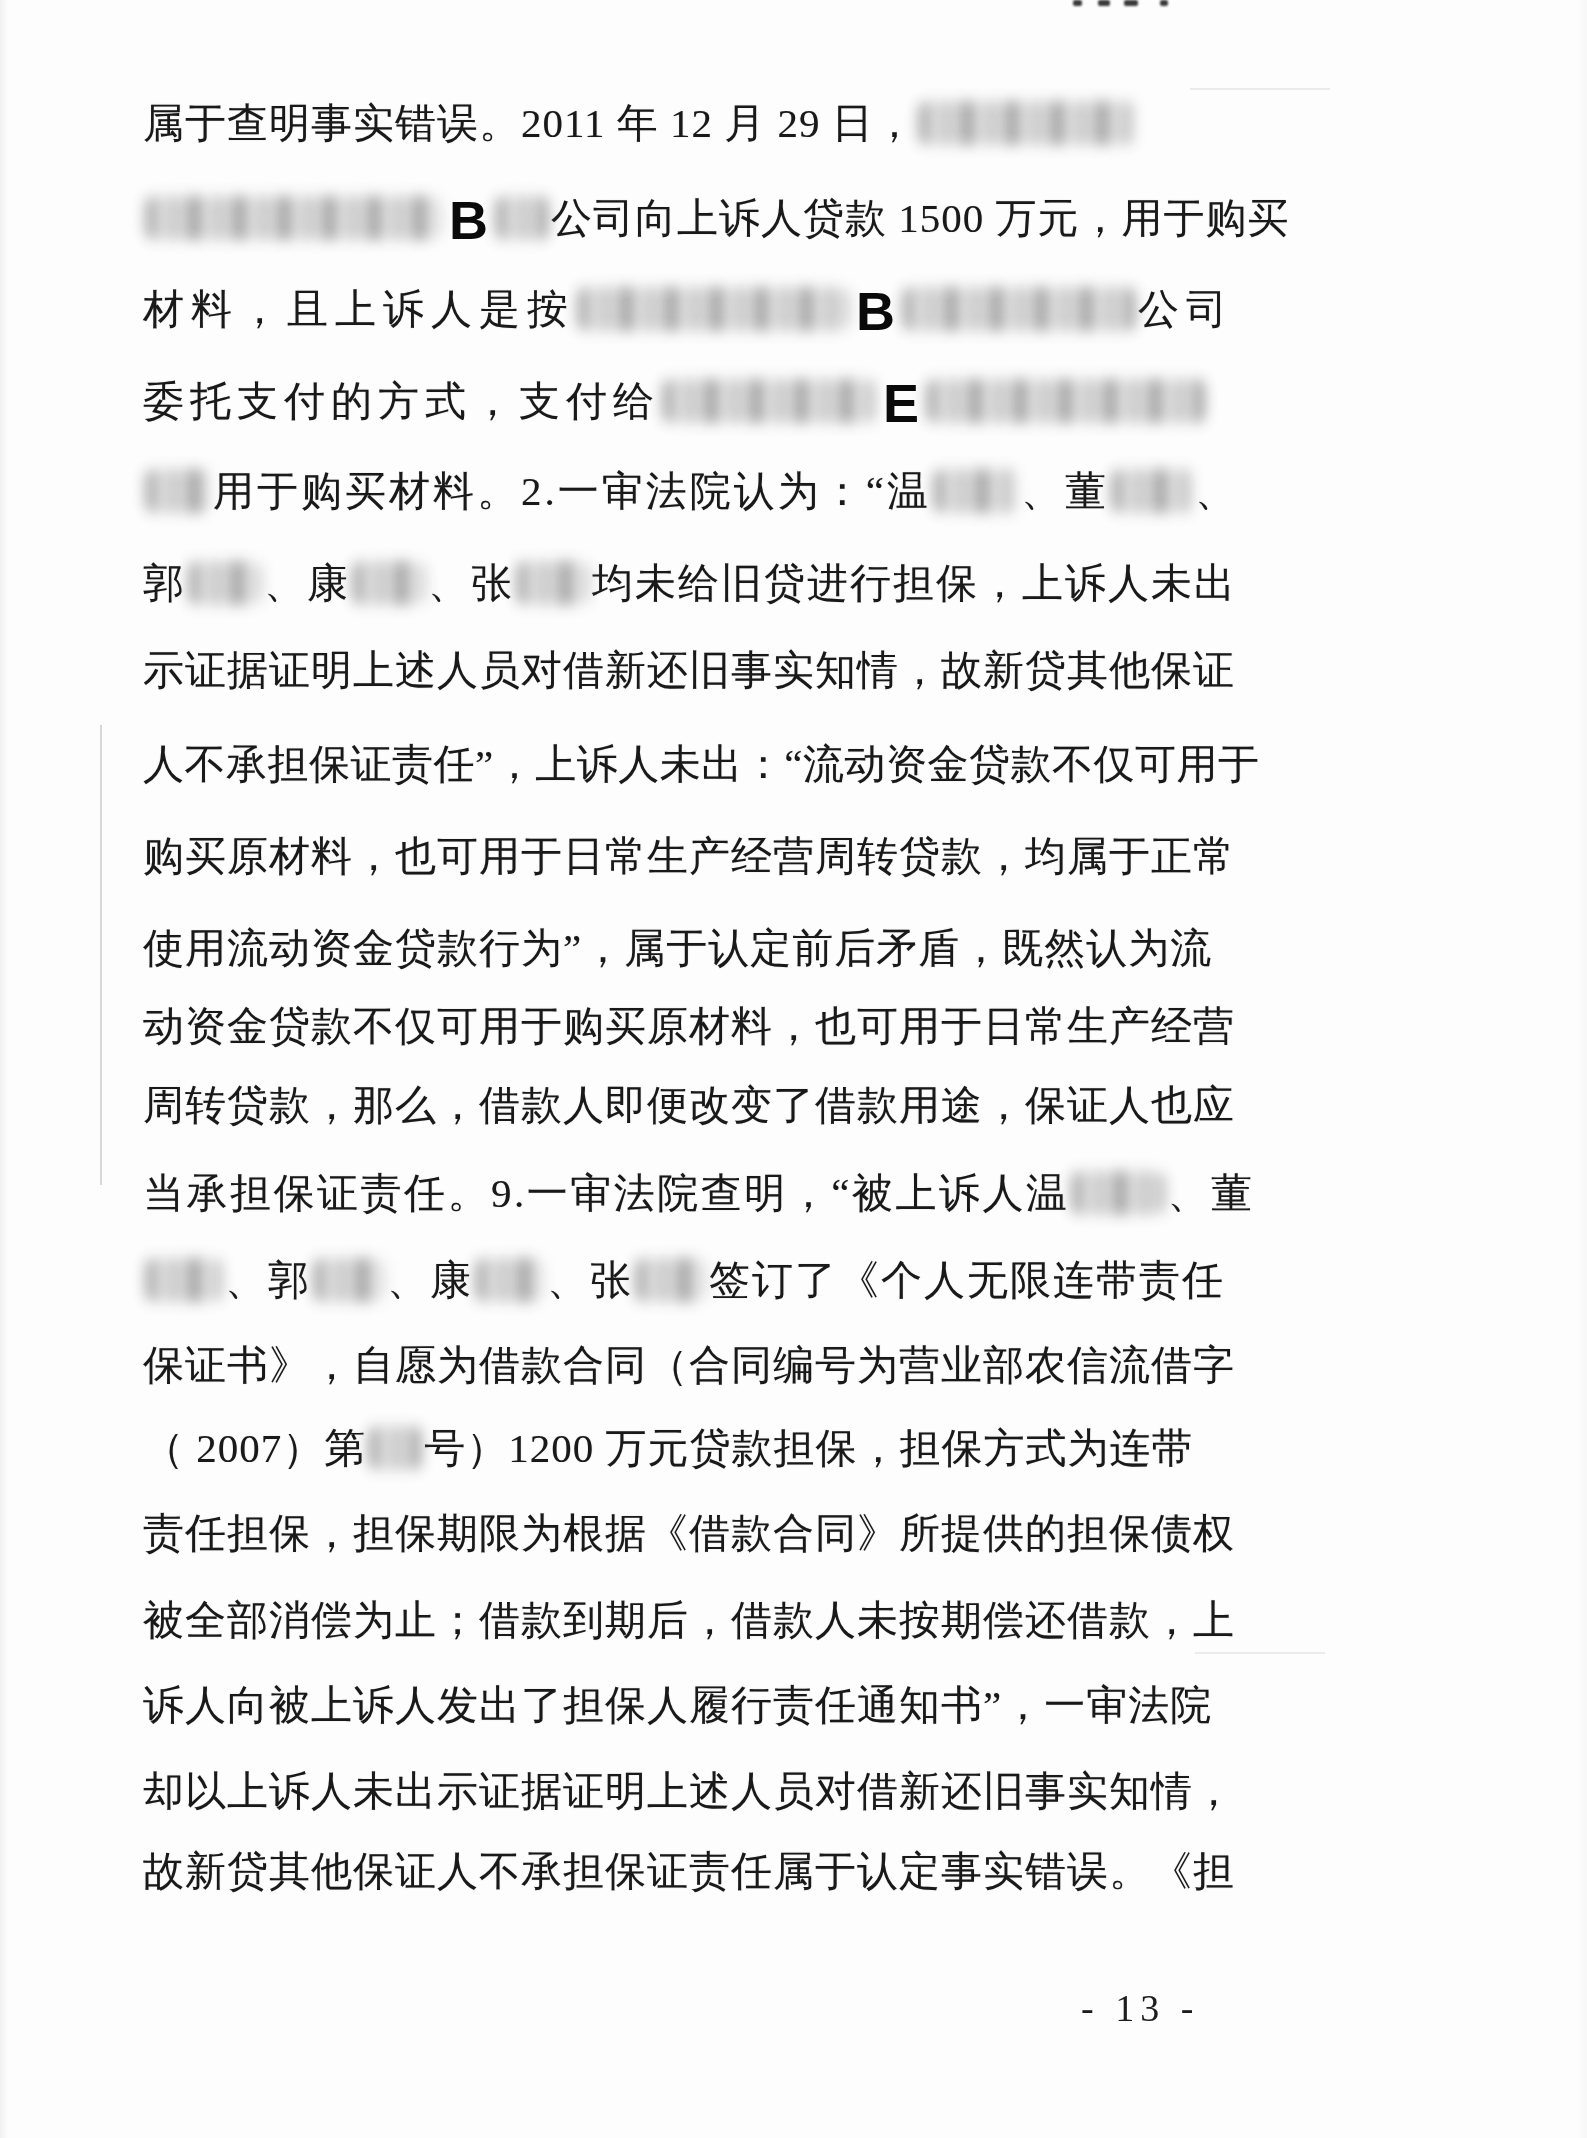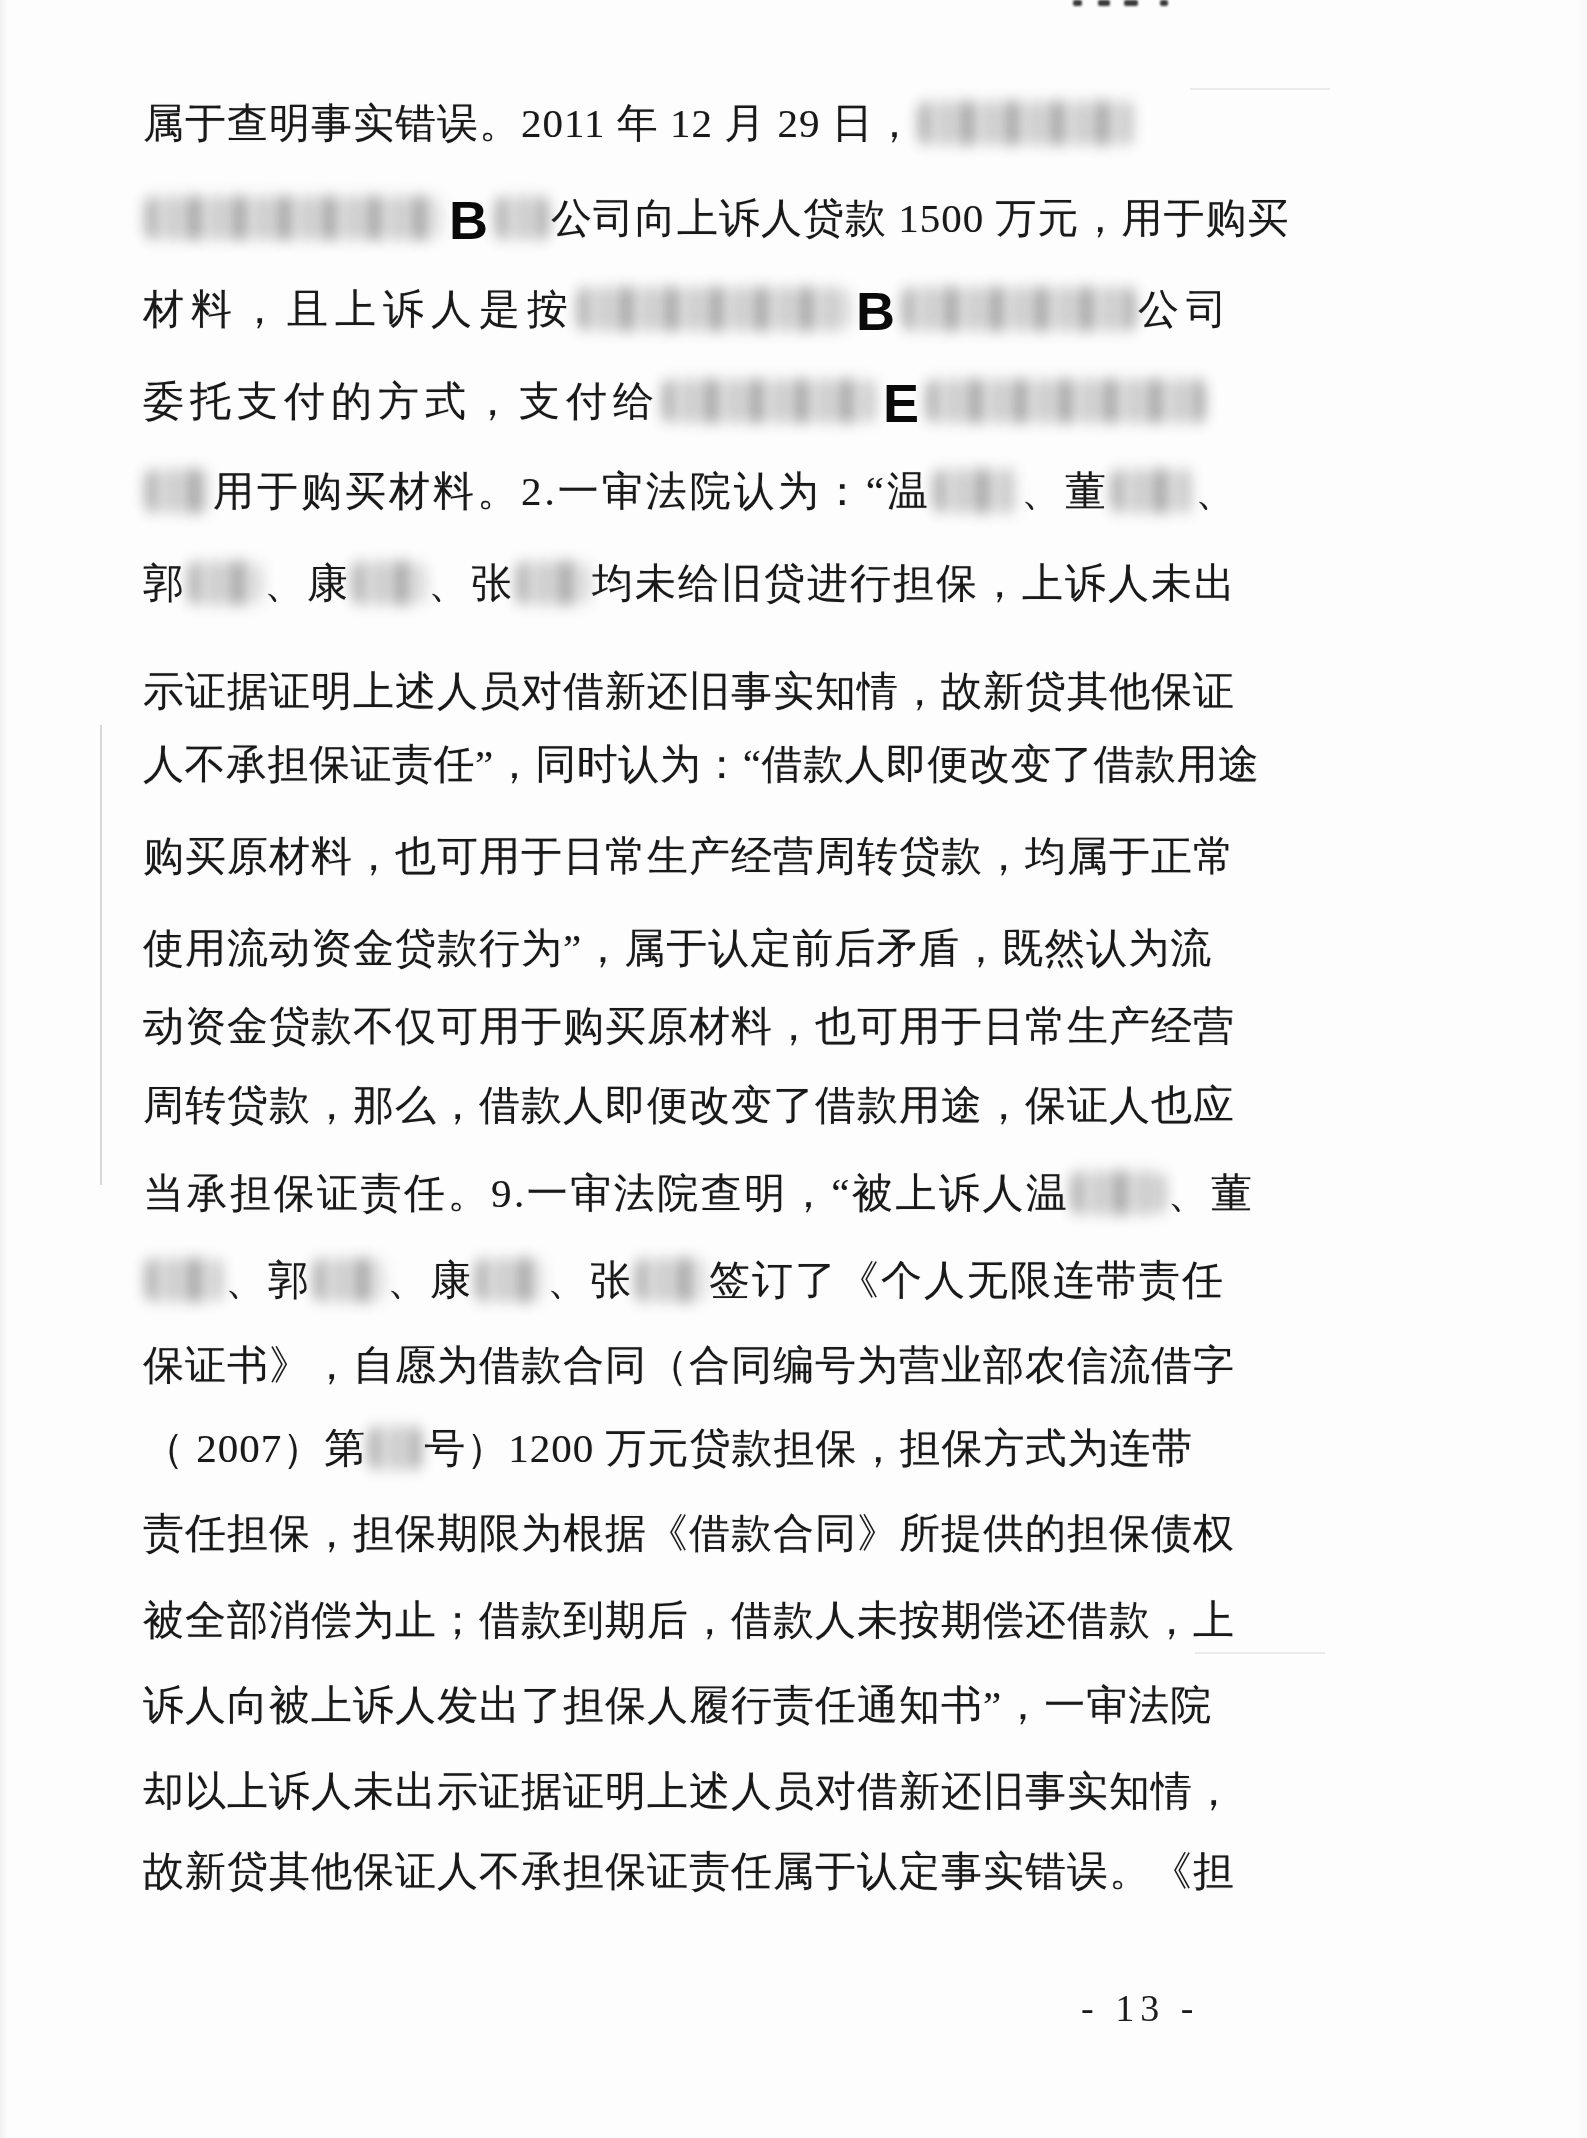--- a/index.html
+++ b/index.html
@@ -68,22 +68,22 @@
   <div class="artifact hline1"></div>
   <div class="artifact hline2"></div>
 
   <div id="text-layer">
       <div class="line" style="top: 79px; letter-spacing: 1px;"><span class="seg-t">属于查明事实错误。2011 年 12 月 29 日，</span><span class="seg-r" style="width: 215px;"></span></div>
       <div class="line" style="top: 174px; letter-spacing: 1px;"><span class="seg-r" style="width: 295px;"></span><span class="seg-m">B</span><span class="seg-r" style="width: 52px;"></span><span class="seg-t">公司向上诉人贷款 1500 万元，用于购买</span></div>
       <div class="line" style="top: 265px; letter-spacing: 7px;"><span class="seg-t">材料，且上诉人是按</span><span class="seg-r" style="width: 270px;"></span><span class="seg-m">B</span><span class="seg-r" style="width: 232px;"></span><span class="seg-t">公司</span></div>
       <div class="line" style="top: 357px; letter-spacing: 6px;"><span class="seg-t">委托支付的方式，支付给</span><span class="seg-r" style="width: 212px;"></span><span class="seg-m">E</span><span class="seg-r" style="width: 278px;"></span></div>
       <div class="line" style="top: 447px; letter-spacing: 3px;"><span class="seg-r" style="width: 64px;"></span><span class="seg-t">用于购买材料。2.一审法院认为：“温</span><span class="seg-r" style="width: 84px;"></span><span class="seg-t">、董</span><span class="seg-r" style="width: 80px;"></span><span class="seg-t">、</span></div>
       <div class="line" style="top: 539px; letter-spacing: 2px;"><span class="seg-t">郭</span><span class="seg-r" style="width: 72px;"></span><span class="seg-t">、康</span><span class="seg-r" style="width: 72px;"></span><span class="seg-t">、张</span><span class="seg-r" style="width: 72px;"></span><span class="seg-t">均未给旧贷进行担保，上诉人未出</span></div>
-      <div class="line" style="top: 650px; letter-spacing: 1px; font-family: Liberation Mono, monospace;"><span class="seg-t">示证据证明上述人员对借新还旧事实知情，故新贷其他保证</span></div>
-      <div class="line" style="top: 720px; letter-spacing: 0.5px;"><span class="seg-t">人不承担保证责任”，同时认为：“借款人即便改变了借款用途</span></div>
+      <div class="line" style="top: 626px; letter-spacing: 1px;"><span class="seg-t">示证据证明上述人员对借新还旧事实知情，故新贷其他保证</span></div>
+      <div class="line" style="top: 720px; letter-spacing: 0.5px;"><span class="seg-t">人不承担保证责任”，上诉人未出：“流动资金贷款不仅可用于</span></div>
       <div class="line" style="top: 812px; letter-spacing: 1px;"><span class="seg-t">购买原材料，也可用于日常生产经营周转贷款，均属于正常</span></div>
       <div class="line" style="top: 904px; letter-spacing: 1px;"><span class="seg-t">使用流动资金贷款行为”，属于认定前后矛盾，既然认为流</span></div>
       <div class="line" style="top: 982px; letter-spacing: 1px; text-align: center;"><span class="seg-t">动资金贷款不仅可用于购买原材料，也可用于日常生产经营</span></div>
       <div class="line" style="top: 1061px; letter-spacing: 1px;"><span class="seg-t">周转贷款，那么，借款人即便改变了借款用途，保证人也应</span></div>
       <div class="line" style="top: 1149px; letter-spacing: 2.5px;"><span class="seg-t">当承担保证责任。9.一审法院查明，“被上诉人温</span><span class="seg-r" style="width: 92px;"></span><span class="seg-t">、董</span></div>
       <div class="line" style="top: 1236px; letter-spacing: 2px; text-align: right;"><span class="seg-r" style="width: 76px;"></span><span class="seg-t">、郭</span><span class="seg-r" style="width: 70px;"></span><span class="seg-t">、康</span><span class="seg-r" style="width: 68px;"></span><span class="seg-t">、张</span><span class="seg-r" style="width: 70px;"></span><span class="seg-t">签订了《个人无限连带责任</span></div>
       <div class="line" style="top: 1321px; letter-spacing: 1px;"><span class="seg-t">保证书》，自愿为借款合同（合同编号为营业部农信流借字</span></div>
       <div class="line" style="top: 1404px; letter-spacing: 1px;"><span class="seg-t">（ 2007）第</span><span class="seg-r" style="width: 52px;"></span><span class="seg-t">号）1200 万元贷款担保，担保方式为连带</span></div>
       <div class="line" style="top: 1489px; letter-spacing: 1px;"><span class="seg-t">责任担保，担保期限为根据《借款合同》所提供的担保债权</span></div>
       <div class="line" style="top: 1576px; letter-spacing: 1px;"><span class="seg-t">被全部消偿为止；借款到期后，借款人未按期偿还借款，上</span></div>

